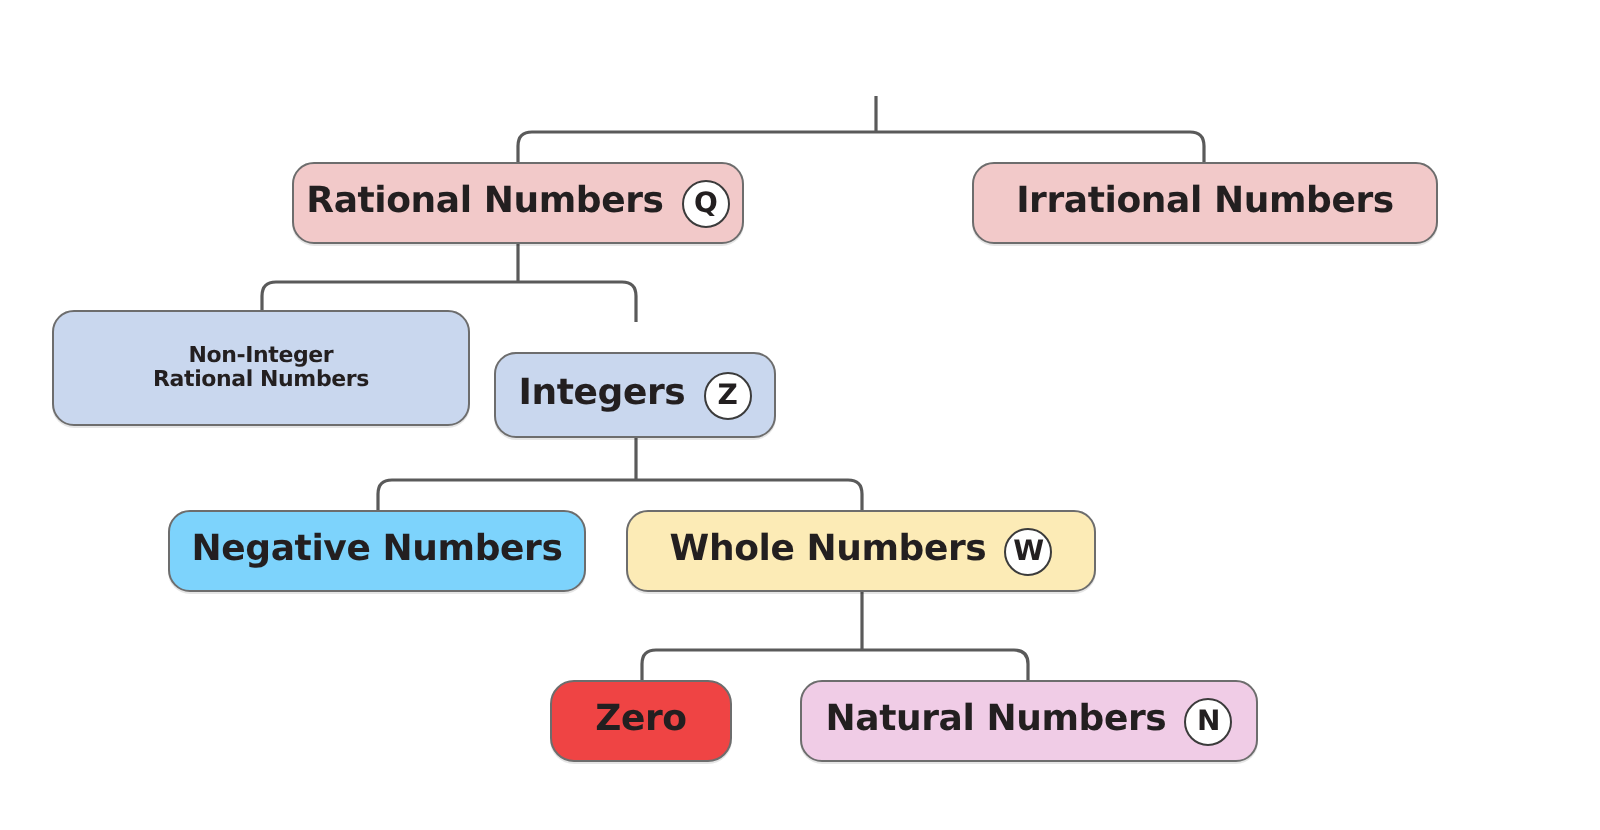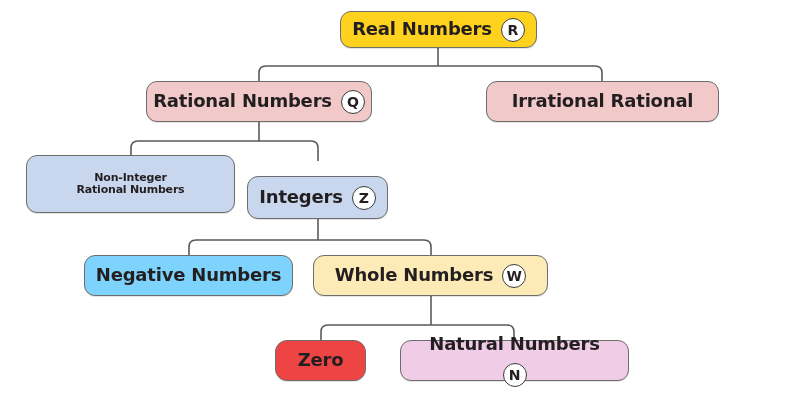--- a/index.html
+++ b/index.html
@@ -88,32 +88,28 @@
       <path d="M318,204 L318,240"></path>
       <path d="M318,240 L196,240 Q189,240 189,247 L189,255"></path>
       <path d="M318,240 L424,240 Q431,240 431,247 L431,255"></path>
 
       <path d="M431,296 L431,325"></path>
       <path d="M431,325 L328,325 Q321,325 321,332 L321,340"></path>
       <path d="M431,325 L507,325 Q514,325 514,332 L514,340"></path>
     </g>
   </svg>
 
-  <div class="node" id="node-real" style="background: rgb(255, 210, 30); border-color: rgb(109, 109, 109);">
-    <span class="label">Real Numbers</span>
-    <span class="badge">R</span>
-  </div>
 
   <div class="node" id="node-rational" style="background: rgb(242, 201, 201); border-color: rgb(109, 109, 109);">
     <span class="label">Rational Numbers</span>
     <span class="badge">Q</span>
   </div>
 
   <div class="node" id="node-irrational" style="background: rgb(242, 201, 201); border-color: rgb(109, 109, 109);">
-    <span class="label">Irrational Rational</span>
+    <span class="label">Irrational Numbers</span>
 
   </div>
 
   <div class="node" id="node-noninteger" style="background: rgb(201, 215, 238); border-color: rgb(109, 109, 109);">
     <span class="label">Non-Integer
 Rational Numbers</span>
 
   </div>
 
   <div class="node" id="node-integers" style="background: rgb(201, 215, 238); border-color: rgb(109, 109, 109);">
@@ -129,18 +125,18 @@
   <div class="node" id="node-whole" style="background: rgb(252, 235, 182); border-color: rgb(109, 109, 109);">
     <span class="label">Whole Numbers</span>
     <span class="badge">W</span>
   </div>
 
   <div class="node" id="node-zero" style="background: #ef4444; border-color: rgb(109, 109, 109); border-radius: 12px;">
     <span class="label">Zero</span>
 
   </div>
 
-  <div class="node" id="node-natural" style="background: rgb(240, 204, 230); border-color: rgb(109, 109, 109); flex-direction: column;">
+  <div class="node" id="node-natural" style="background: rgb(240, 204, 230); border-color: rgb(109, 109, 109);">
     <span class="label">Natural Numbers</span>
     <span class="badge">N</span>
   </div>
 
 </div>
 
 </body></html>

